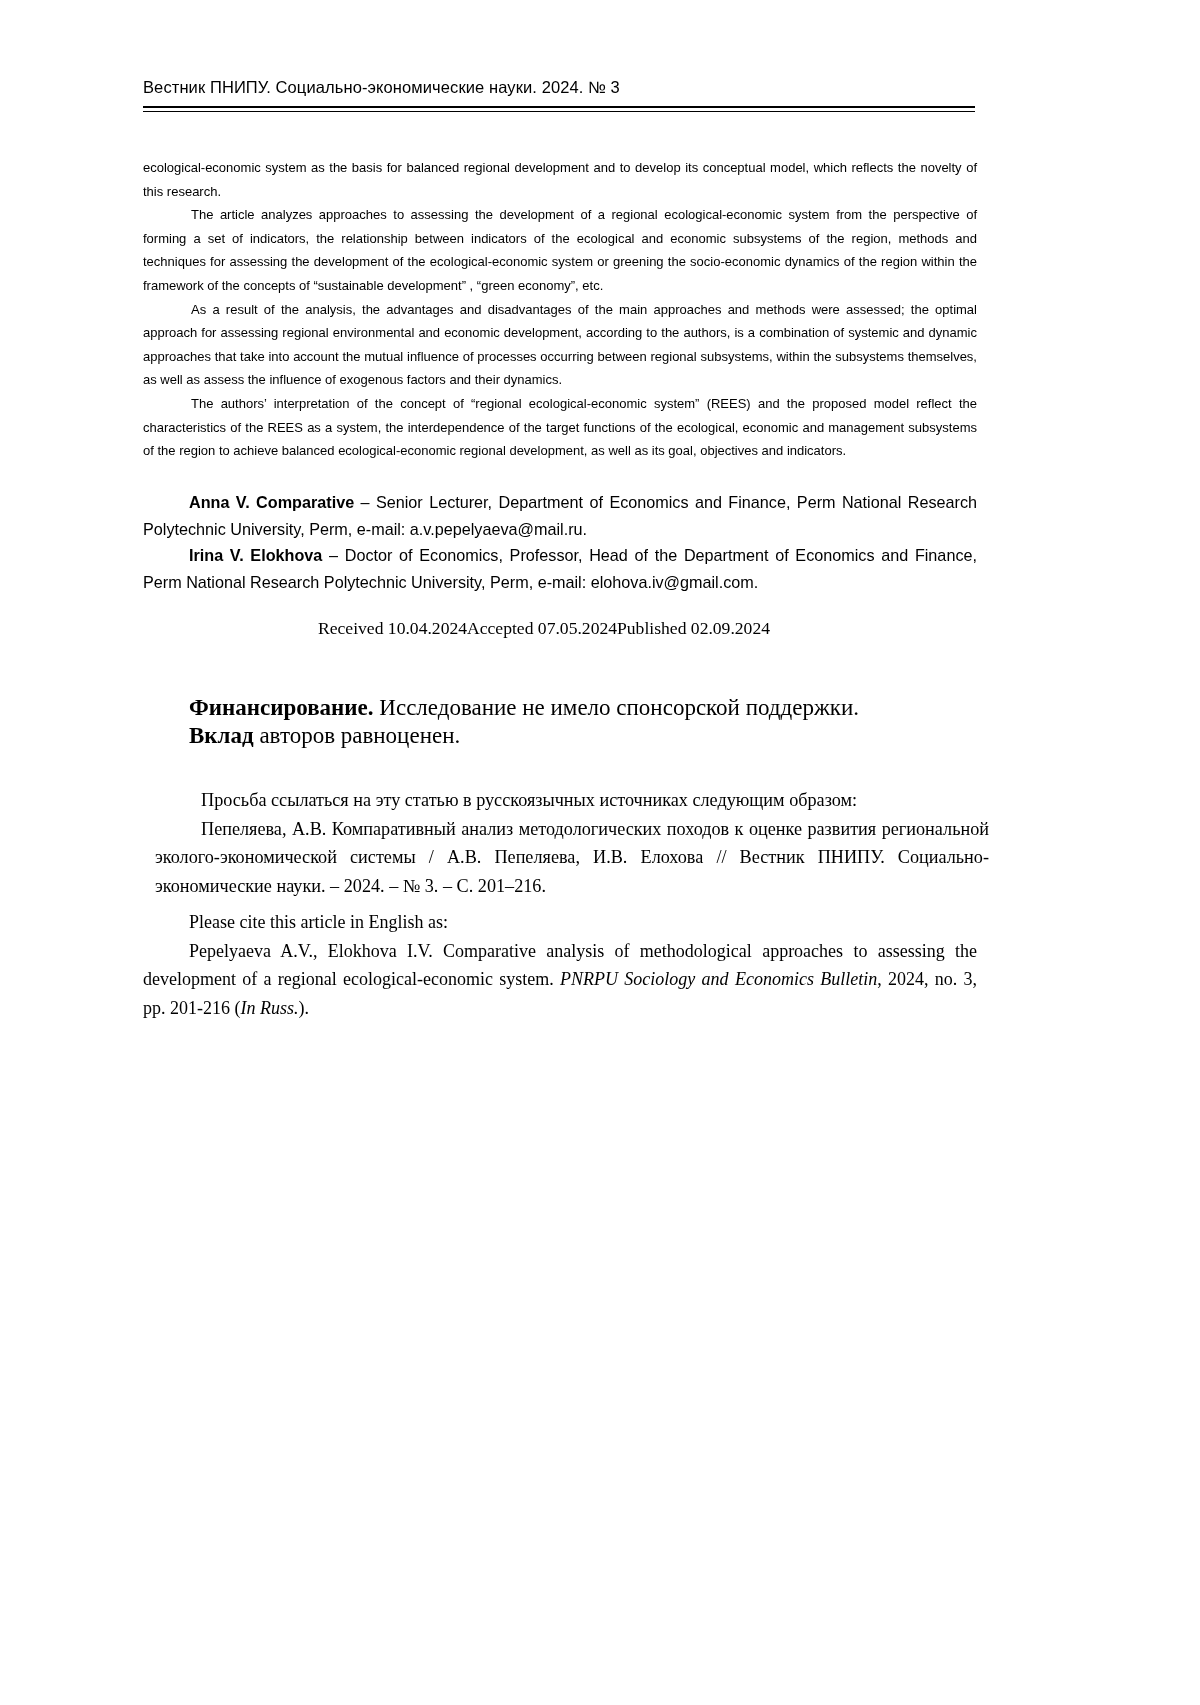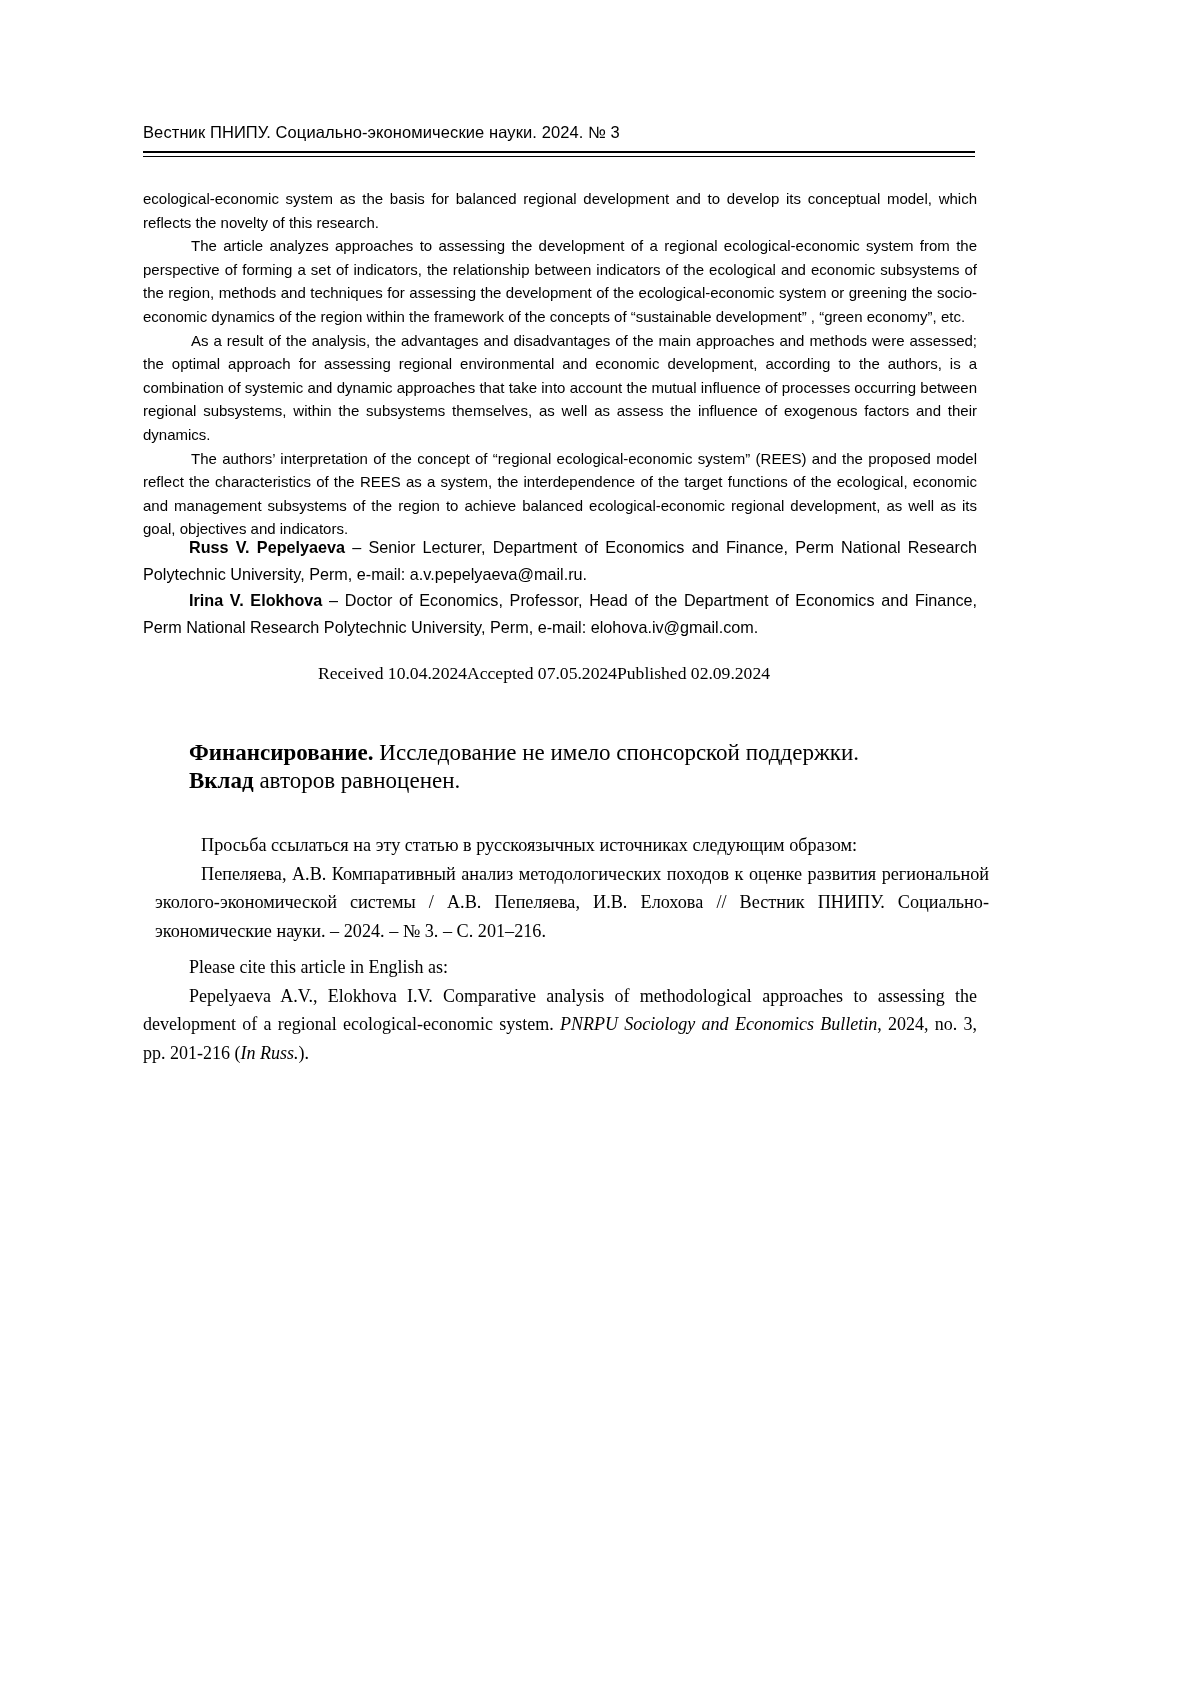--- a/index.html
+++ b/index.html
@@ -9,21 +9,20 @@
   }
   .page {
     position: relative;
     width: 1200px;
     height: 1253px;
     background: #ffffff;
     box-sizing: border-box;
     font-family: "Liberation Sans", sans-serif;
     color: #000000;
     overflow: hidden;
-    margin-top: 45px;
   }
 
   
   .running-head {
     position: absolute;
     left: 143px;
     top: 78px;
     width: 832px;
     font-family: "Liberation Sans", sans-serif;
     font-size: 16.5px;
@@ -44,24 +43,24 @@
     top: 111px;
     width: 832px;
     height: 0;
     border-top: 1px solid #000;
   }
 
   
   .abstract {
     position: absolute;
     left: 143px;
-    top: 142px;
-    width: 834px;
-    font-family: "Liberation Sans", sans-serif;
-    font-size: 15px;
+    top: 156px;
+    width: 834px;
+    font-family: "Liberation Sans", sans-serif;
+    font-size: 13px;
     line-height: 23.6px;
     text-align: justify;
     text-justify: inter-word;
     hyphens: manual;
   }
   .abstract p {
     margin: 0;
   }
   .abstract p.ind {
     text-indent: 48px;
@@ -167,21 +166,21 @@
   <div class="rule-top2"></div>
 
   <div class="abstract">
     <p>ecological-economic system as the basis for balanced regional development and to develop its conceptual model, which reflects the novelty of this research.</p>
     <p class="ind">The article analyzes approaches to assessing the development of a regional ecological-economic system from the perspective of forming a set of indicators, the relationship between indicators of the ecological and economic subsystems of the region, methods and techniques for assessing the development of the ecological-economic system or greening the socio-economic dynamics of the region within the framework of the concepts of “sustainable development” , “green economy”, etc.</p>
     <p class="ind">As a result of the analysis, the advantages and disadvantages of the main approaches and methods were assessed; the optimal approach for assessing regional environmental and economic development, according to the authors, is a combination of systemic and dynamic approaches that take into account the mutual influence of processes occurring between regional subsystems, within the subsystems themselves, as well as assess the influence of exogenous factors and their dynamics.</p>
     <p class="ind">The authors’ interpretation of the concept of “regional ecological-economic system” (REES) and the proposed model reflect the characteristics of the REES as a system, the interdependence of the target functions of the ecological, economic and management subsystems of the region to achieve balanced ecological-economic regional development, as well as its goal, objectives and indicators.</p>
   </div>
 
   <div class="authors">
-    <p><b>Russ V. Pepelyaeva</b><span> – Senior Lecturer, Department of Economics and Finance, Perm National Research Polytechnic University, Perm, e-mail: a.v.pepelyaeva@mail.ru.</span></p>
+    <p><b>Anna V. Comparative</b><span> – Senior Lecturer, Department of Economics and Finance, Perm National Research Polytechnic University, Perm, e-mail: a.v.pepelyaeva@mail.ru.</span></p>
     <p><b>Irina V. Elokhova</b><span> – Doctor of Economics, Professor, Head of the Department of Economics and Finance, Perm National Research Polytechnic University, Perm, e-mail: elohova.iv@gmail.com.</span></p>
   </div>
 
   <div class="dates">
     <span>Received 10.04.2024</span>
     <span>Accepted 07.05.2024</span>
     <span>Published 02.09.2024</span>
   </div>
 
   <div class="notes">

